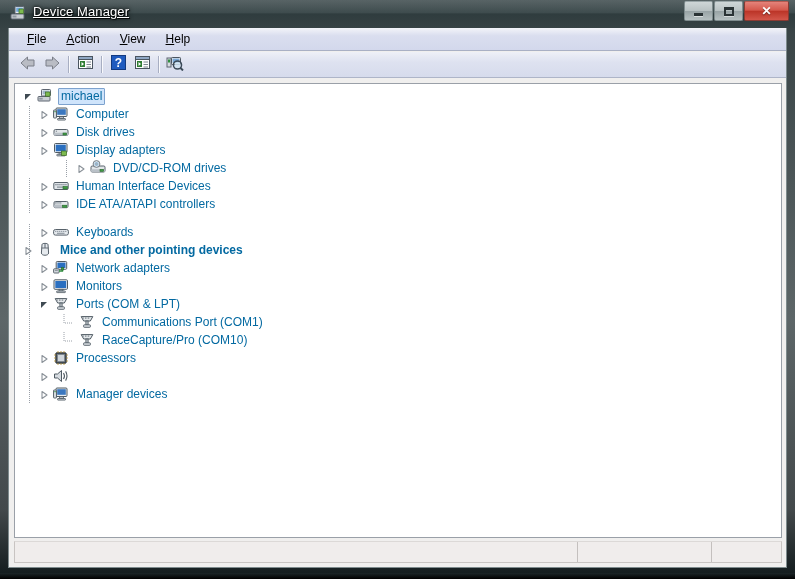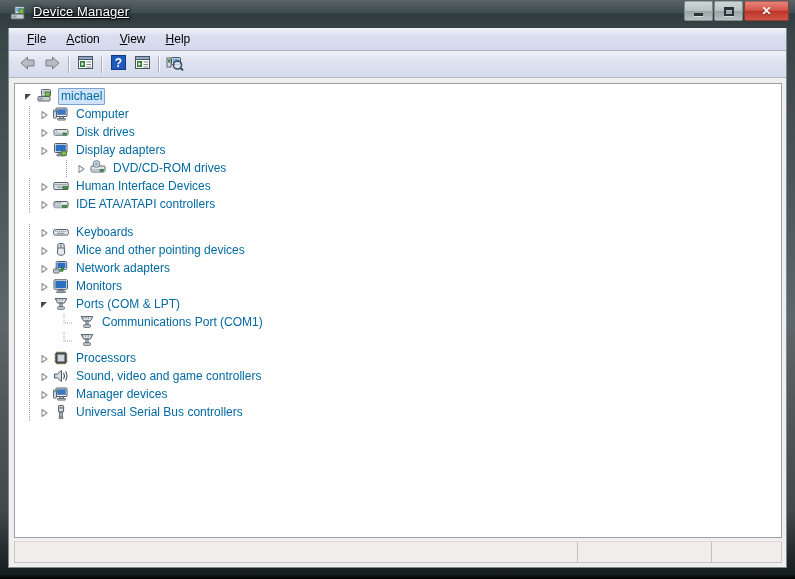--- a/index.html
+++ b/index.html
@@ -473,21 +473,21 @@
                   <rect x="4" y="6.8" width="1.4" height="1.2"></rect>
         <rect x="6" y="6.8" width="1.4" height="1.2"></rect>
                   <rect x="8" y="6.8" width="1.4" height="1.2"></rect>
         <rect x="10" y="6.8" width="1.4" height="1.2"></rect>
                   <rect x="12" y="6.8" width="1.4" height="1.2"></rect>
         <rect x="4" y="8.7" width="7.5" height="1.3"></rect>
       </g>
               </svg></div>
             <div class="tw-label">Keyboards</div>
           </div>
-          <div class="tree-row" style="padding-left: 22px;">
+          <div class="tree-row" style="padding-left: 6px; font-weight: bold;">
             <div class="dotline" style="left: 14px; top: 0px; height: 18px;"></div>
             <div class="tw-expander"><svg width="16" height="18" viewBox="0 0 16 18">
     <path d="M5 5.5 L10 9 L5 12.5 Z" fill="none" stroke="#8b9299" stroke-width="1.1" stroke-linejoin="round"></path>
               </svg></div>
             <div class="tw-icon"><svg width="16" height="16" viewBox="0 0 16 16">
       <path d="M5 2.5 C5 1 11 1 11 2.5 L11.6 11 C11.6 14 4.4 14 4.4 11 Z" fill="#e6eaee" stroke="#57616a" stroke-width="1"></path>
       <line x1="8" y1="2" x2="8" y2="6" stroke="#57616a" stroke-width="0.9"></line>
       <line x1="4.6" y1="6" x2="11.4" y2="6" stroke="#57616a" stroke-width="0.9"></line>
       <rect x="7.3" y="2.8" width="1.4" height="2.2" rx="0.6" fill="#9aa2aa"></rect>
               </svg></div>
@@ -557,20 +557,21 @@
         <path d="M1 0 L1 9 L9 9" fill="none" stroke="#9aa0a8" stroke-width="1" stroke-dasharray="1 1"></path>
               </svg></div>
             <div class="tw-icon"><svg width="16" height="16" viewBox="0 0 16 16">
       <path d="M2.2 2.6 L13.8 2.6 L11.3 7 L4.7 7 Z" fill="#e4e8eb" stroke="#4f5a63" stroke-width="1" stroke-linejoin="round"></path>
       <rect x="3.3" y="3.5" width="1.5" height="1.2" fill="#7e868e"></rect>
       <rect x="6" y="3.5" width="1.5" height="1.2" fill="#7e868e"></rect>
       <rect x="8.7" y="3.5" width="1.5" height="1.2" fill="#7e868e"></rect>
       <rect x="6.9" y="7" width="2.2" height="4" fill="#c6ccd2" stroke="#4f5a63" stroke-width="0.9"></rect>
       <rect x="4.6" y="10.8" width="6.8" height="2.5" rx="0.7" fill="#d9dee3" stroke="#4f5a63" stroke-width="0.9"></rect>
               </svg></div>
+            <div class="tw-label">RaceCapture/Pro (COM10)</div>
           </div>
           <div class="tree-row" style="padding-left: 22px;">
             <div class="dotline" style="left: 14px; top: 0px; height: 18px;"></div>
             <div class="tw-expander"><svg width="16" height="18" viewBox="0 0 16 18">
     <path d="M5 5.5 L10 9 L5 12.5 Z" fill="none" stroke="#8b9299" stroke-width="1.1" stroke-linejoin="round"></path>
               </svg></div>
             <div class="tw-icon"><svg width="16" height="16" viewBox="0 0 16 16">
       <rect x="2.8" y="2.8" width="10.4" height="10.4" rx="0.8" fill="#4b545c" stroke="#2d353c" stroke-width="1"></rect>
       <rect x="4.6" y="4.6" width="6.8" height="6.8" fill="#cfd5da" stroke="#7e868e" stroke-width="0.7"></rect>
       <g stroke="#b08b2e" stroke-width="1.1">
@@ -593,51 +594,36 @@
           <div class="tree-row" style="padding-left: 22px;">
             <div class="dotline" style="left: 14px; top: 0px; height: 18px;"></div>
             <div class="tw-expander"><svg width="16" height="18" viewBox="0 0 16 18">
     <path d="M5 5.5 L10 9 L5 12.5 Z" fill="none" stroke="#8b9299" stroke-width="1.1" stroke-linejoin="round"></path>
               </svg></div>
             <div class="tw-icon"><svg width="16" height="16" viewBox="0 0 16 16">
       <path d="M1.5 6 L4.5 6 L8.5 2.5 L8.5 13.5 L4.5 10 L1.5 10 Z" fill="#d7dce1" stroke="#4f5a63" stroke-width="1" stroke-linejoin="round"></path>
       <path d="M10.5 5 Q12.5 8 10.5 11" fill="none" stroke="#4f5a63" stroke-width="1.1"></path>
       <path d="M12.6 3.4 Q15.4 8 12.6 12.6" fill="none" stroke="#4f5a63" stroke-width="1.1"></path>
               </svg></div>
-            <div class="tw-label">Sound, video and game controllers</div>
           </div>
           <div class="tree-row" style="padding-left: 22px;">
             <div class="dotline" style="left: 14px; top: 0px; height: 18px;"></div>
             <div class="tw-expander"><svg width="16" height="18" viewBox="0 0 16 18">
     <path d="M5 5.5 L10 9 L5 12.5 Z" fill="none" stroke="#8b9299" stroke-width="1.1" stroke-linejoin="round"></path>
               </svg></div>
             <div class="tw-icon"><svg width="16" height="16" viewBox="0 0 16 16">
       <rect x="3" y="2" width="11" height="8.5" rx="1" fill="#e9edf0" stroke="#4f5a63" stroke-width="1"></rect>
       <rect x="4.2" y="3.2" width="8.6" height="5.6" fill="#3c78c0"></rect>
       <rect x="6.5" y="10.5" width="4" height="2" fill="#b6bdc4" stroke="#4f5a63" stroke-width="0.8"></rect>
       <rect x="4.5" y="12.5" width="8" height="1.6" rx="0.5" fill="#c9ced4" stroke="#4f5a63" stroke-width="0.8"></rect>
       <rect x="0.5" y="4" width="3" height="8" rx="0.6" fill="#d4d9de" stroke="#4f5a63" stroke-width="0.9"></rect>
       <rect x="1.3" y="5.2" width="1.5" height="1" fill="#2f8f3f"></rect>
               </svg></div>
             <div class="tw-label">Manager devices</div>
           </div>
-          <div class="tree-row" style="padding-left: 22px;">
-            <div class="dotline" style="left: 14px; top: 0px; height: 18px;"></div>
-            <div class="tw-expander"><svg width="16" height="18" viewBox="0 0 16 18">
-    <path d="M5 5.5 L10 9 L5 12.5 Z" fill="none" stroke="#8b9299" stroke-width="1.1" stroke-linejoin="round"></path>
-              </svg></div>
-            <div class="tw-icon"><svg width="16" height="16" viewBox="0 0 16 16">
-      <rect x="5.4" y="1.5" width="5.2" height="6.5" rx="0.8" fill="#d9dee3" stroke="#4f5a63" stroke-width="1"></rect>
-      <rect x="6.6" y="2.8" width="1.3" height="2" fill="#6d757d"></rect>
-      <rect x="8.2" y="2.8" width="1.3" height="2" fill="#6d757d"></rect>
-      <rect x="6.7" y="8" width="2.6" height="5.3" fill="#b9c0c7" stroke="#4f5a63" stroke-width="0.9"></rect>
-      <rect x="5.9" y="13" width="4.2" height="1.6" rx="0.5" fill="#cfd5da" stroke="#4f5a63" stroke-width="0.8"></rect>
-              </svg></div>
-            <div class="tw-label">Universal Serial Bus controllers</div>
-          </div>
         </div>
     </div>
 
     <div id="statusbar">
       <div class="sb-pane" style="width:562px;"></div>
       <div class="sb-pane" style="width:134px;"></div>
       <div class="sb-pane" style="flex:1;"></div>
     </div>
 
   </div>

